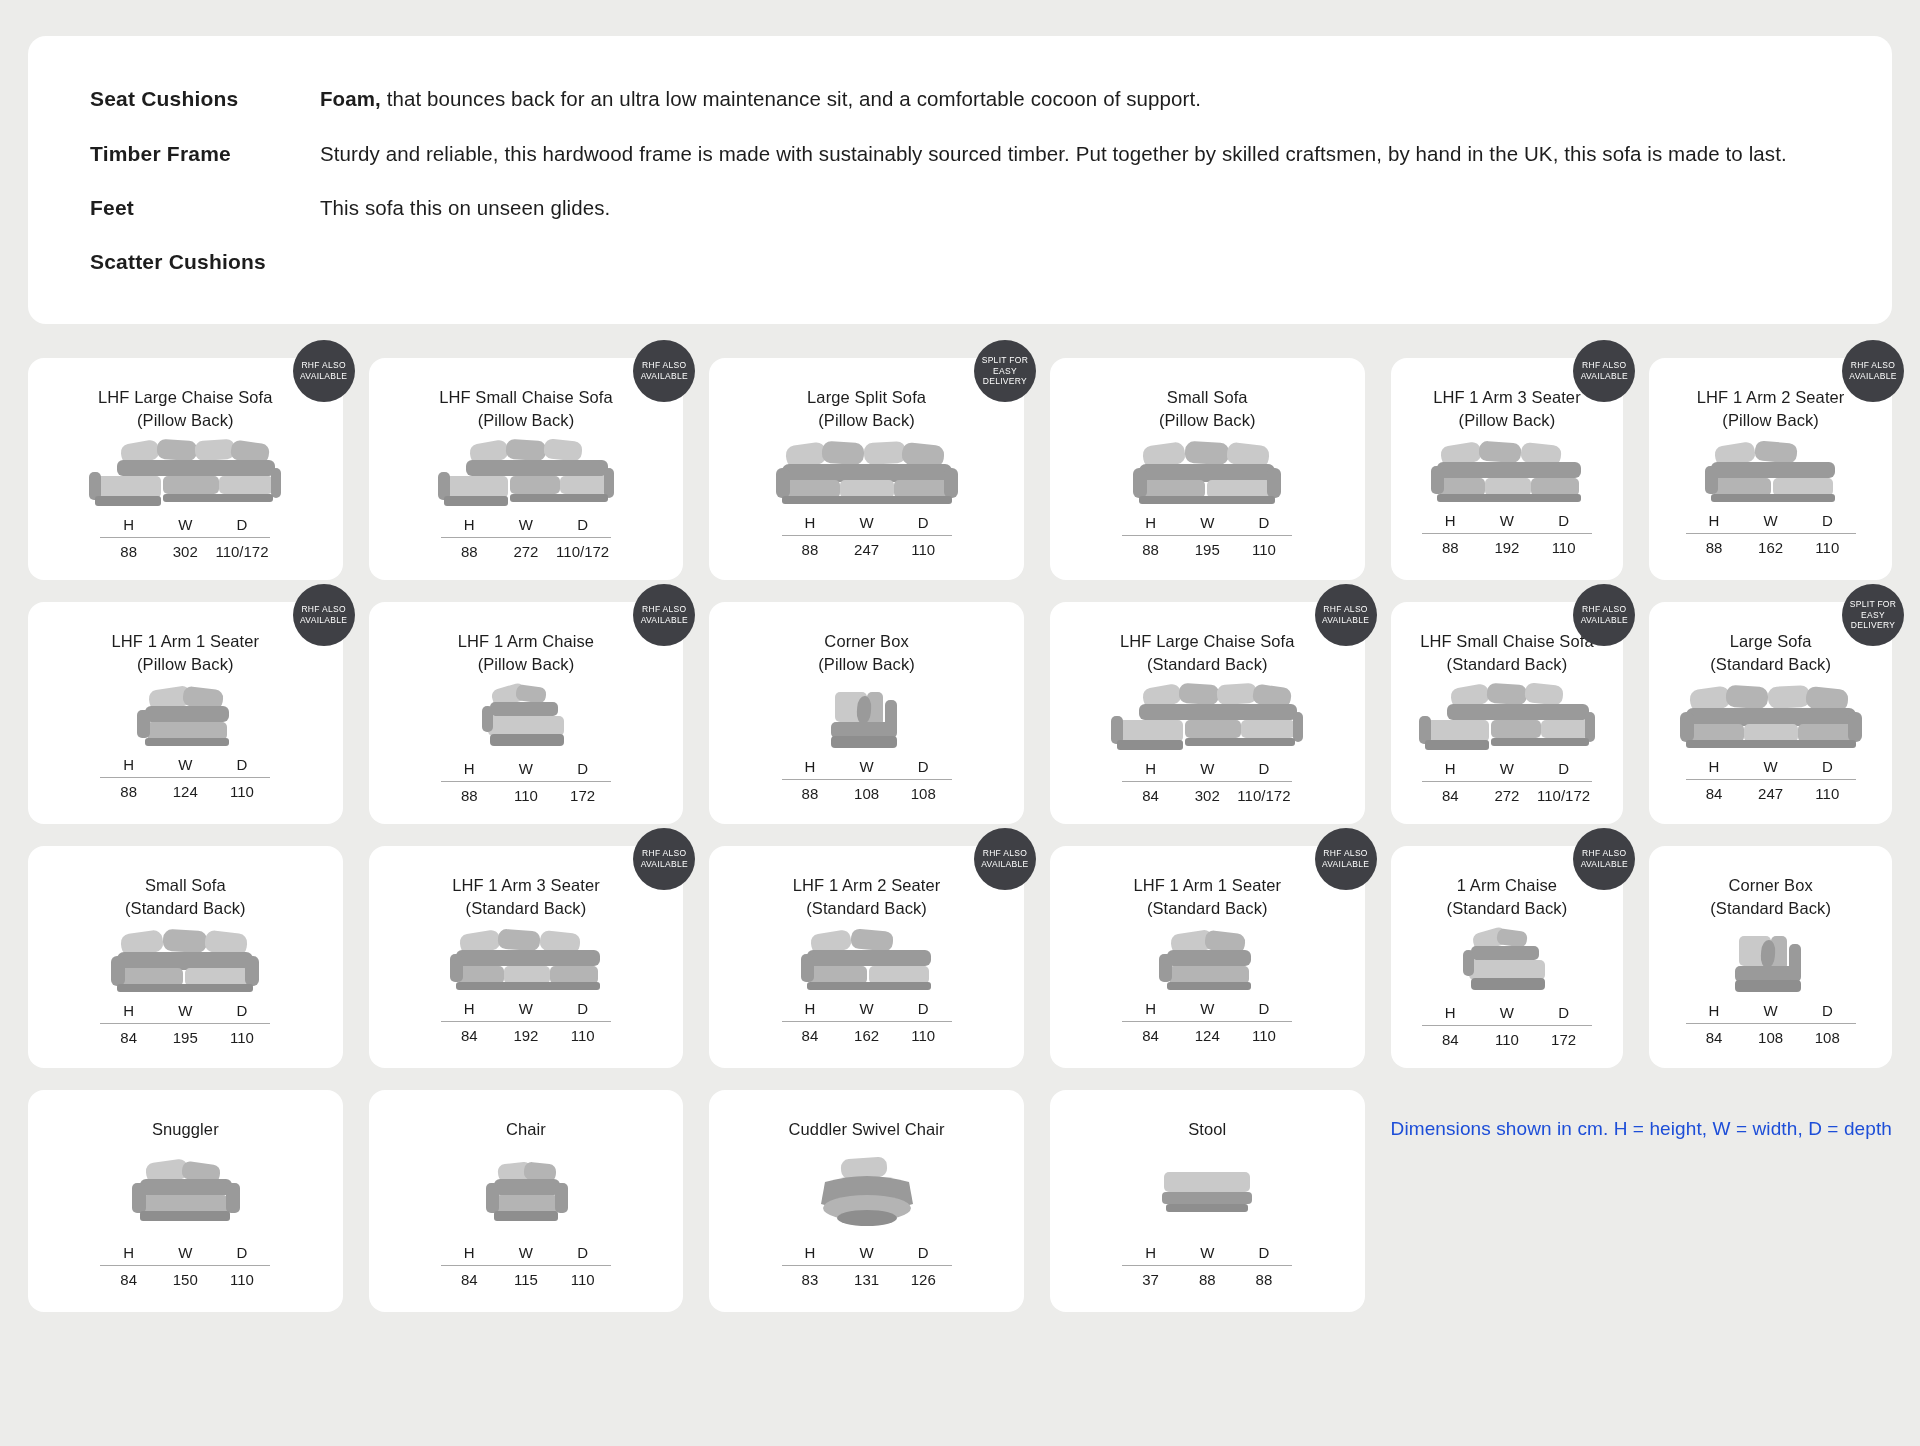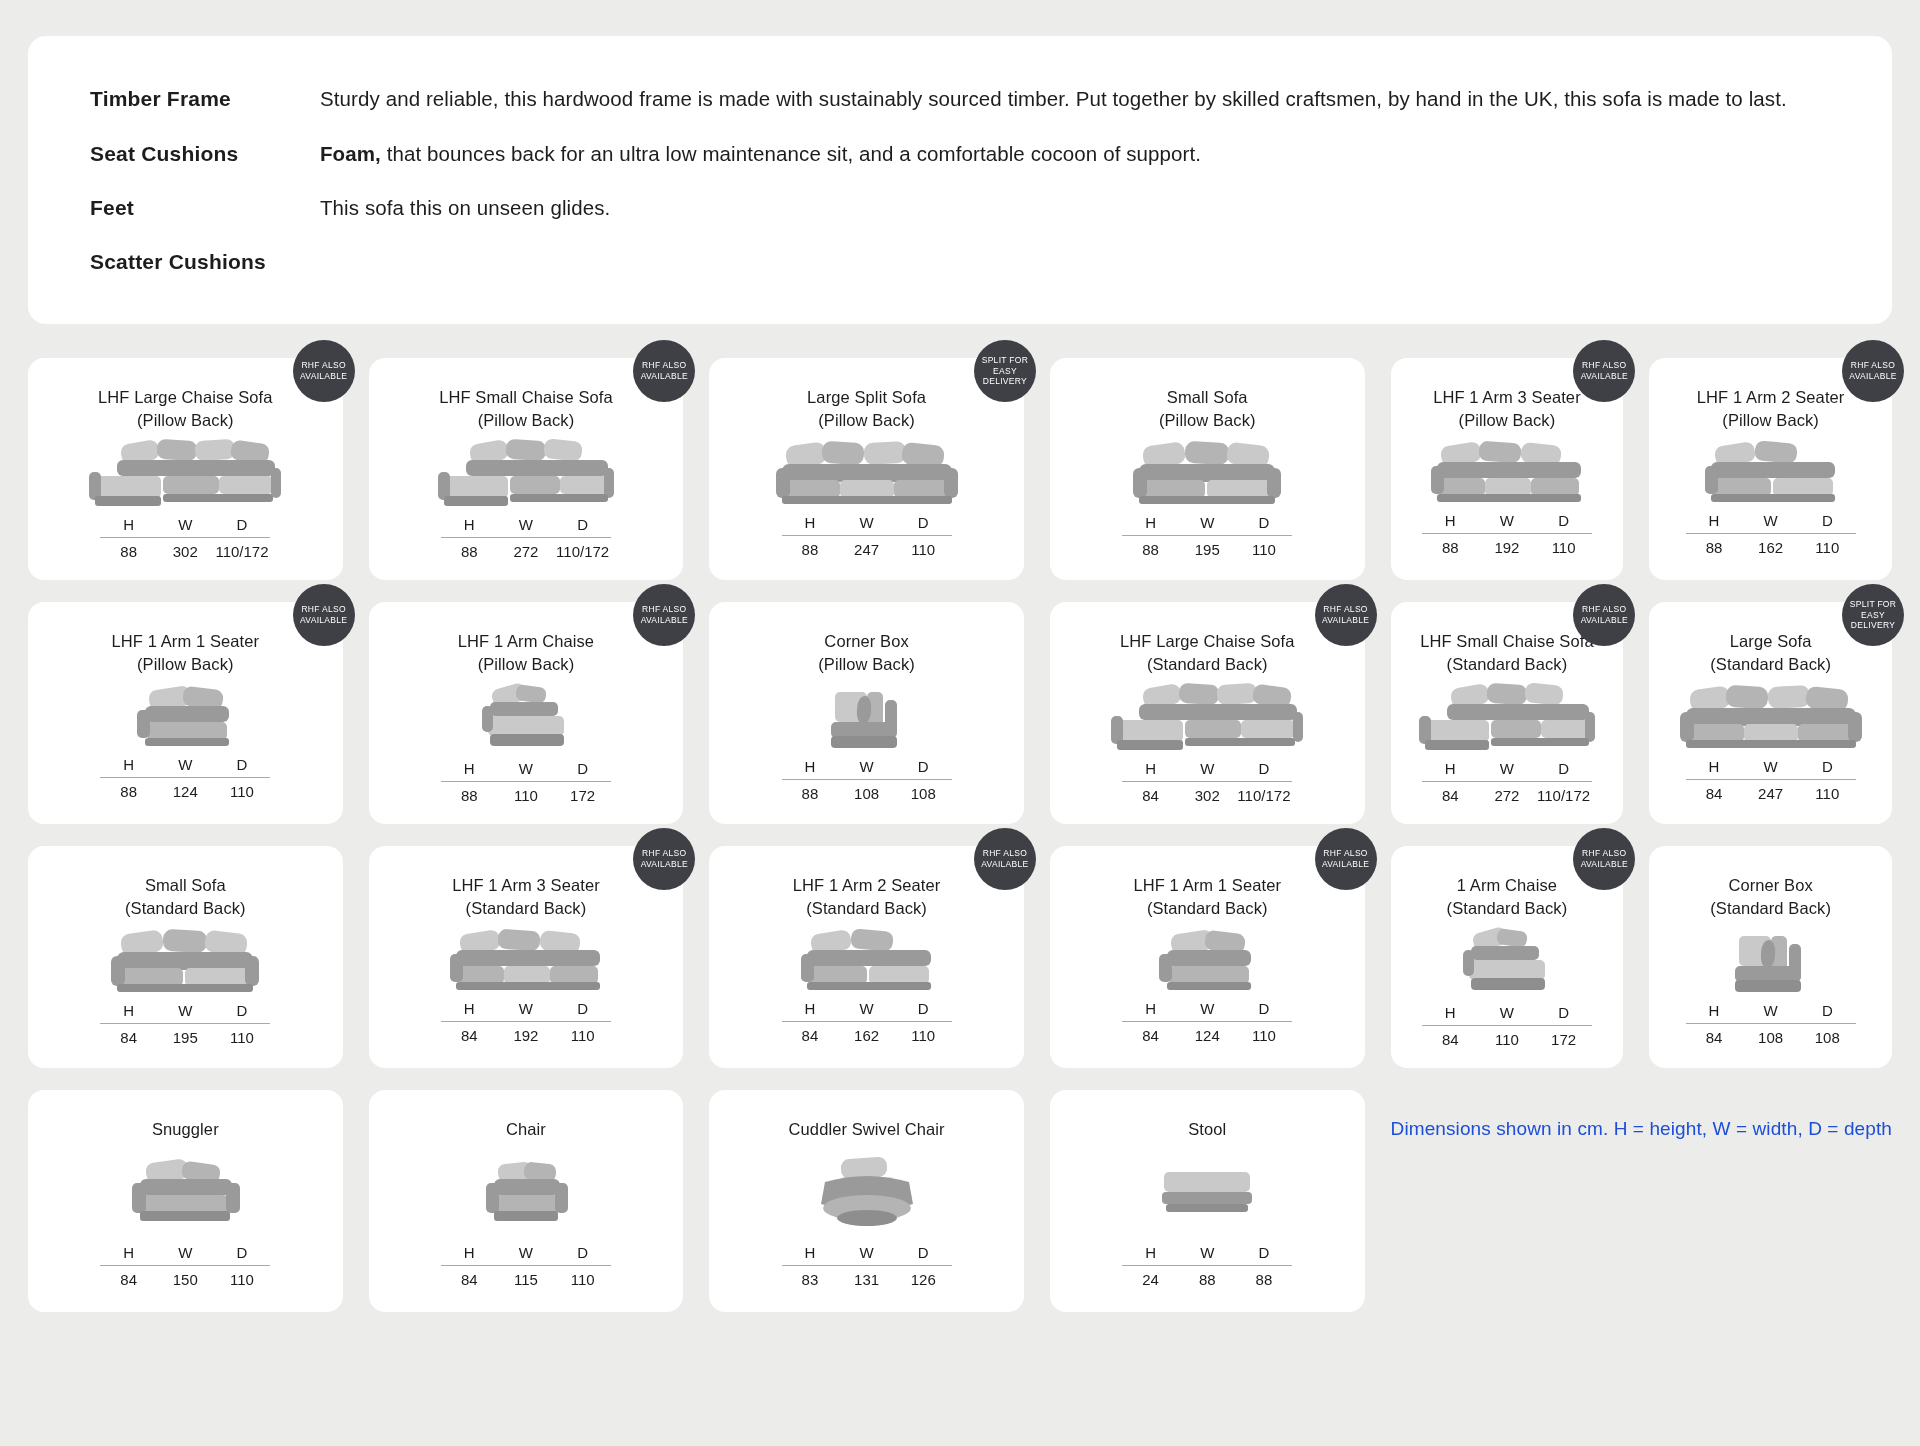--- a/index.html
+++ b/index.html
@@ -104,26 +104,26 @@
   }
 </style>
 </head>
 <body>
 
 <div class="page">
 
   <section class="spec-panel">
     <div class="spec-rows">
         <div class="spec-row">
+          <div class="spec-term">Seat Cushions</div>
+          <div class="spec-desc"><b>Foam,</b><span> that bounces back for an ultra low maintenance sit, and a comfortable cocoon of support.</span></div>
+        </div>
+        <div class="spec-row">
           <div class="spec-term">Timber Frame</div>
           <div class="spec-desc">Sturdy and reliable, this hardwood frame is made with sustainably sourced timber. Put together by skilled craftsmen, by hand in the UK, this sofa is made to last.</div>
-        </div>
-        <div class="spec-row">
-          <div class="spec-term">Seat Cushions</div>
-          <div class="spec-desc"><b>Foam,</b><span> that bounces back for an ultra low maintenance sit, and a comfortable cocoon of support.</span></div>
         </div>
         <div class="spec-row">
           <div class="spec-term">Feet</div>
           <div class="spec-desc">This sofa this on unseen glides.</div>
         </div>
         <div class="spec-row">
           <div class="spec-term">Scatter Cushions</div>
         </div>
       </div>
   </section>
@@ -839,21 +839,21 @@
           </svg>
         </div>
     <div class="dims">
       <div class="hdr">
         <span>H</span>
         <span>W</span>
         <span>D</span>
       </div>
       <div class="rule"></div>
       <div class="vals">
-        <span>24</span>
+        <span>37</span>
         <span>88</span>
         <span>88</span>
       </div>
     </div>
       </div>
       <div class="footer-note">Dimensions shown in cm. H = height, W = width, D = depth</div>
     </section>
 
 </div>
 

